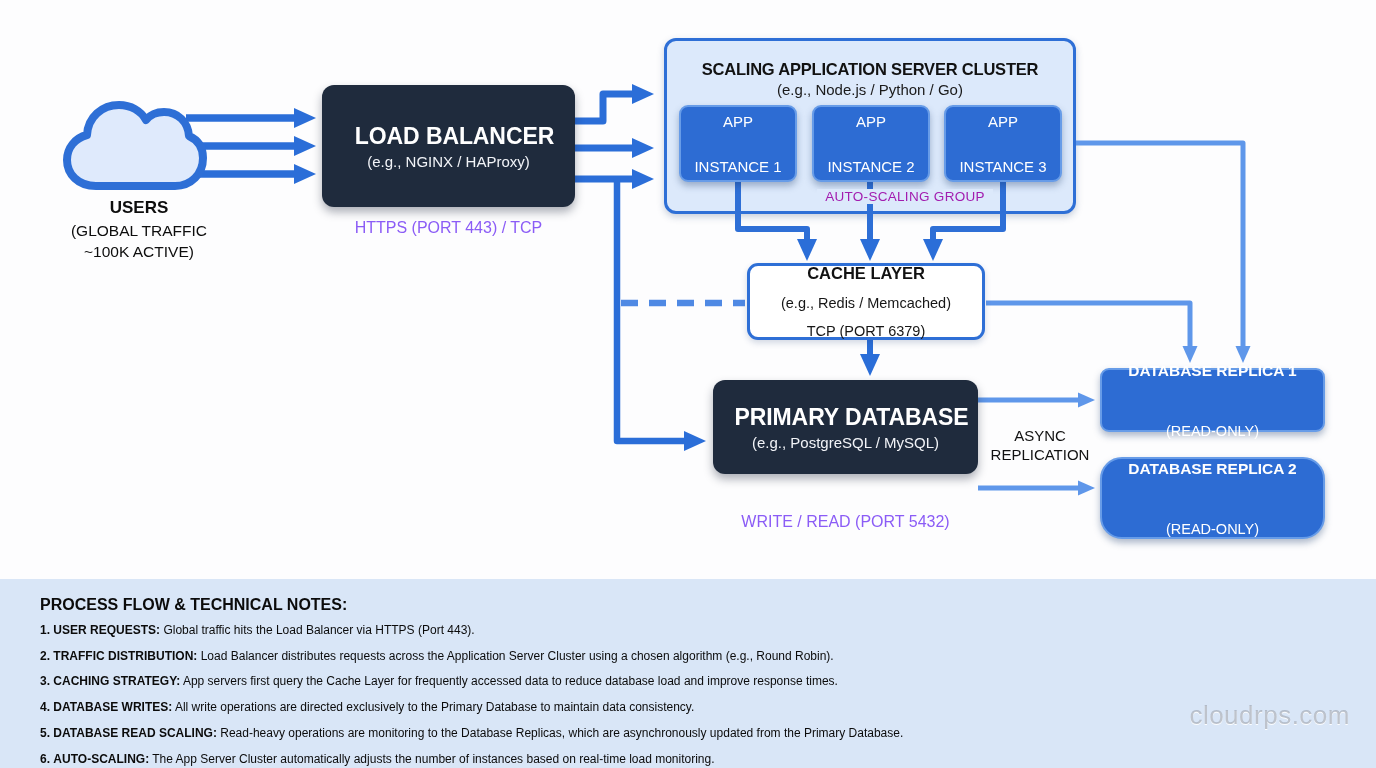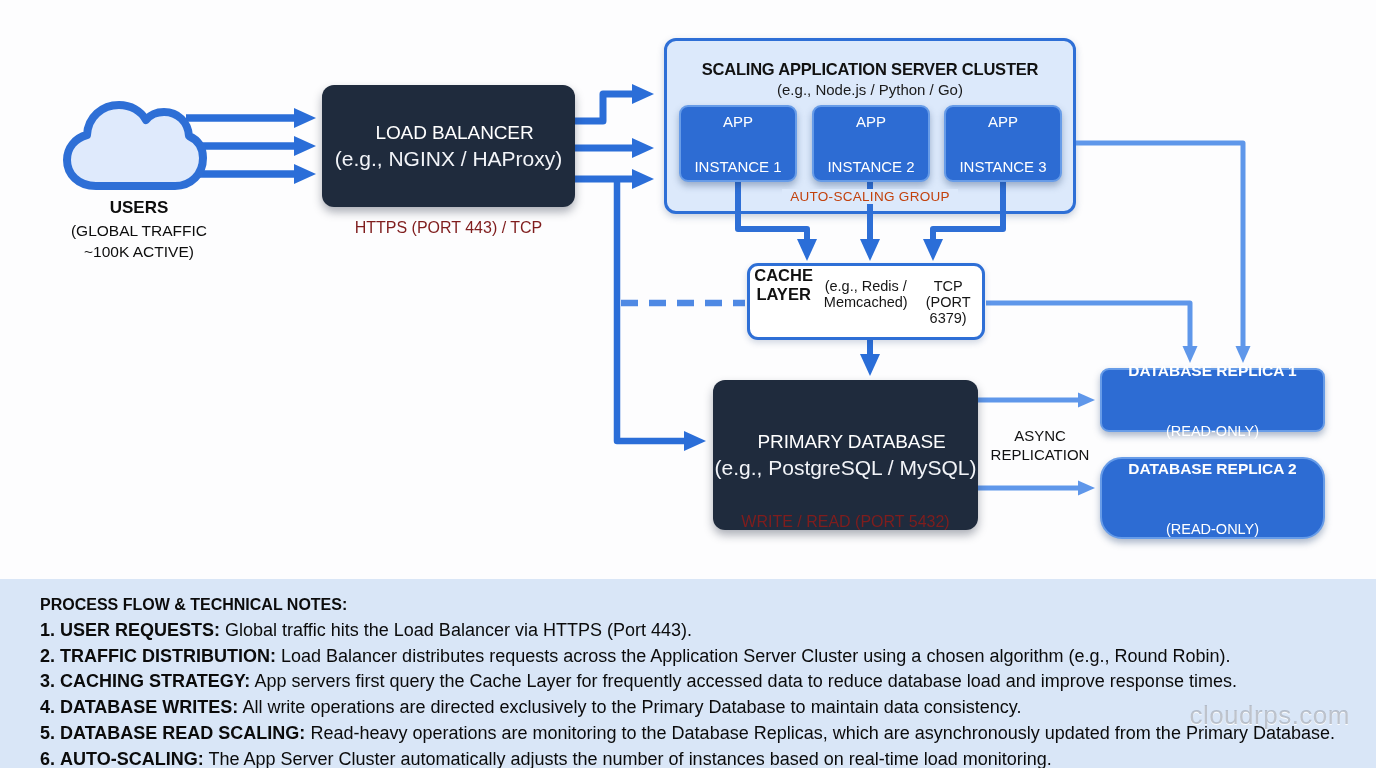--- a/index.html
+++ b/index.html
@@ -8,51 +8,51 @@
   .abs{position:absolute;}
   
   svg.connectors{position:absolute;left:0;top:0;z-index:2;}
   
   .cluster-panel{left:664px;top:38px;width:412px;height:176px;background:#dce9fb;
                  border:3px solid #2e6fd6;border-radius:12px;z-index:1;
                  box-shadow:0 3px 7px rgba(40,70,120,.25);box-sizing:border-box;text-align:center;}
   .cluster-title{margin-top:19px;font-size:16.5px;font-weight:bold;color:#121212;letter-spacing:-.2px;}
   .cluster-sub{font-size:15px;color:#1a1a1a;margin-top:2px;}
   .group-label{left:664px;top:189px;width:412px;text-align:center;z-index:4;font-size:13.5px;
-               color:#c2410c;letter-spacing:.3px;}
+               color:#a21caf;letter-spacing:.3px;padding-left:35px;}
   .group-label span{background:#dce9fb;padding:0 8px;}
   
   .darkbox{background:#1f2b3d;border-radius:12px;color:#fff;z-index:3;text-align:center;
            display:flex;flex-direction:column;justify-content:center;
            box-shadow:0 5px 10px rgba(20,30,50,.35);}
-  .darkbox .t{font-size:19px;font-weight:normal;letter-spacing:-.1px;margin-left:12px;}
-  .darkbox .s{font-size:21px;margin-top:3px;color:#f2f4f8;}
+  .darkbox .t{font-size:23px;font-weight:bold;letter-spacing:-.1px;margin-left:12px;}
+  .darkbox .s{font-size:15px;margin-top:3px;color:#f2f4f8;}
   .bluebox{background:#2d6cd3;border:2px solid #679ce8;border-radius:9px;color:#fff;z-index:3;
            text-align:center;display:flex;flex-direction:column;justify-content:center;
            box-shadow:0 4px 7px rgba(30,60,110,.35);box-sizing:border-box;gap:25px;}
   .bluebox .l1{font-size:15px;}
   .bluebox .l2{font-size:15px;margin-top:3px;}
   .bluebox .t{font-size:15.5px;font-weight:bold;}
   .bluebox .s{font-size:14.5px;margin-top:18px;}
   .cachebox{left:747px;top:263px;width:238px;height:77px;background:#ffffff;border:3px solid #2e6fd6;
-            border-radius:11px;z-index:3;text-align:center;display:flex;flex-direction:row;
+            border-radius:11px;z-index:3;text-align:center;display:flex;flex-direction:column;
             justify-content:center;box-sizing:border-box;box-shadow:0 3px 6px rgba(40,70,120,.2);}
   .cachebox .t{font-size:16.5px;font-weight:bold;color:#121212;}
   .cachebox .s{font-size:14.5px;color:#161616;margin-top:12px;}
-  .caption{z-index:4;text-align:center;font-size:16px;color:#7f1d1d;}
+  .caption{z-index:4;text-align:center;font-size:16px;color:#8b5cf6;}
   .users-label{left:39px;top:198px;width:200px;z-index:4;text-align:center;color:#0d0d0d;}
   .users-label .t{font-size:17px;font-weight:bold;}
   .users-label .s{font-size:15.5px;line-height:21px;margin-top:2px;}
   .repl-label{left:985px;top:426px;width:110px;z-index:4;text-align:center;font-size:15px;
               color:#111;line-height:19px;}
   
   .notes{left:0;top:579px;width:1376px;height:219px;background:#d9e6f7;z-index:5;
          box-sizing:border-box;padding:13px 0 8px 40px;color:#0b0b0b;}
   .notes .heading{font-size:16px;font-weight:bold;line-height:25.8px;white-space:nowrap;}
-  .note-line{font-size:18px;line-height:25.8px;white-space:nowrap;}
+  .note-line{font-size:12px;line-height:25.8px;white-space:nowrap;}
   .note-line .b{font-weight:bold;}
   .watermark{right:26px;top:700px;z-index:6;font-size:26px;color:rgba(156,164,177,.65);
              text-shadow:0 1px 0 rgba(255,255,255,.9);letter-spacing:.5px;}
   .cloud{left:58px;top:88px;z-index:3;}
 </style>
 </head>
 <body>
 
 <div class="stage">
 
@@ -135,21 +135,21 @@
   <div class="abs group-label">
     <span>AUTO-SCALING GROUP</span>
   </div>
 
   <div class="abs cachebox">
     <div class="t">CACHE LAYER</div>
     <div class="s">(e.g., Redis / Memcached)</div>
     <div class="s">TCP (PORT 6379)</div>
   </div>
 
-  <div class="abs darkbox" style="left:713px;top:380px;width:265px;height:150px;">
+  <div class="abs darkbox" style="left:713px;top:380px;width:265px;height:94px;">
     <div class="t">PRIMARY DATABASE</div>
     <div class="s">(e.g., PostgreSQL / MySQL)</div>
   </div>
   <div class="abs caption" style="left:713px;top:513px;width:265px;">WRITE / READ (PORT 5432)</div>
 
   <div class="abs repl-label">
     <div>ASYNC</div>
     <div>REPLICATION</div>
   </div>
 

